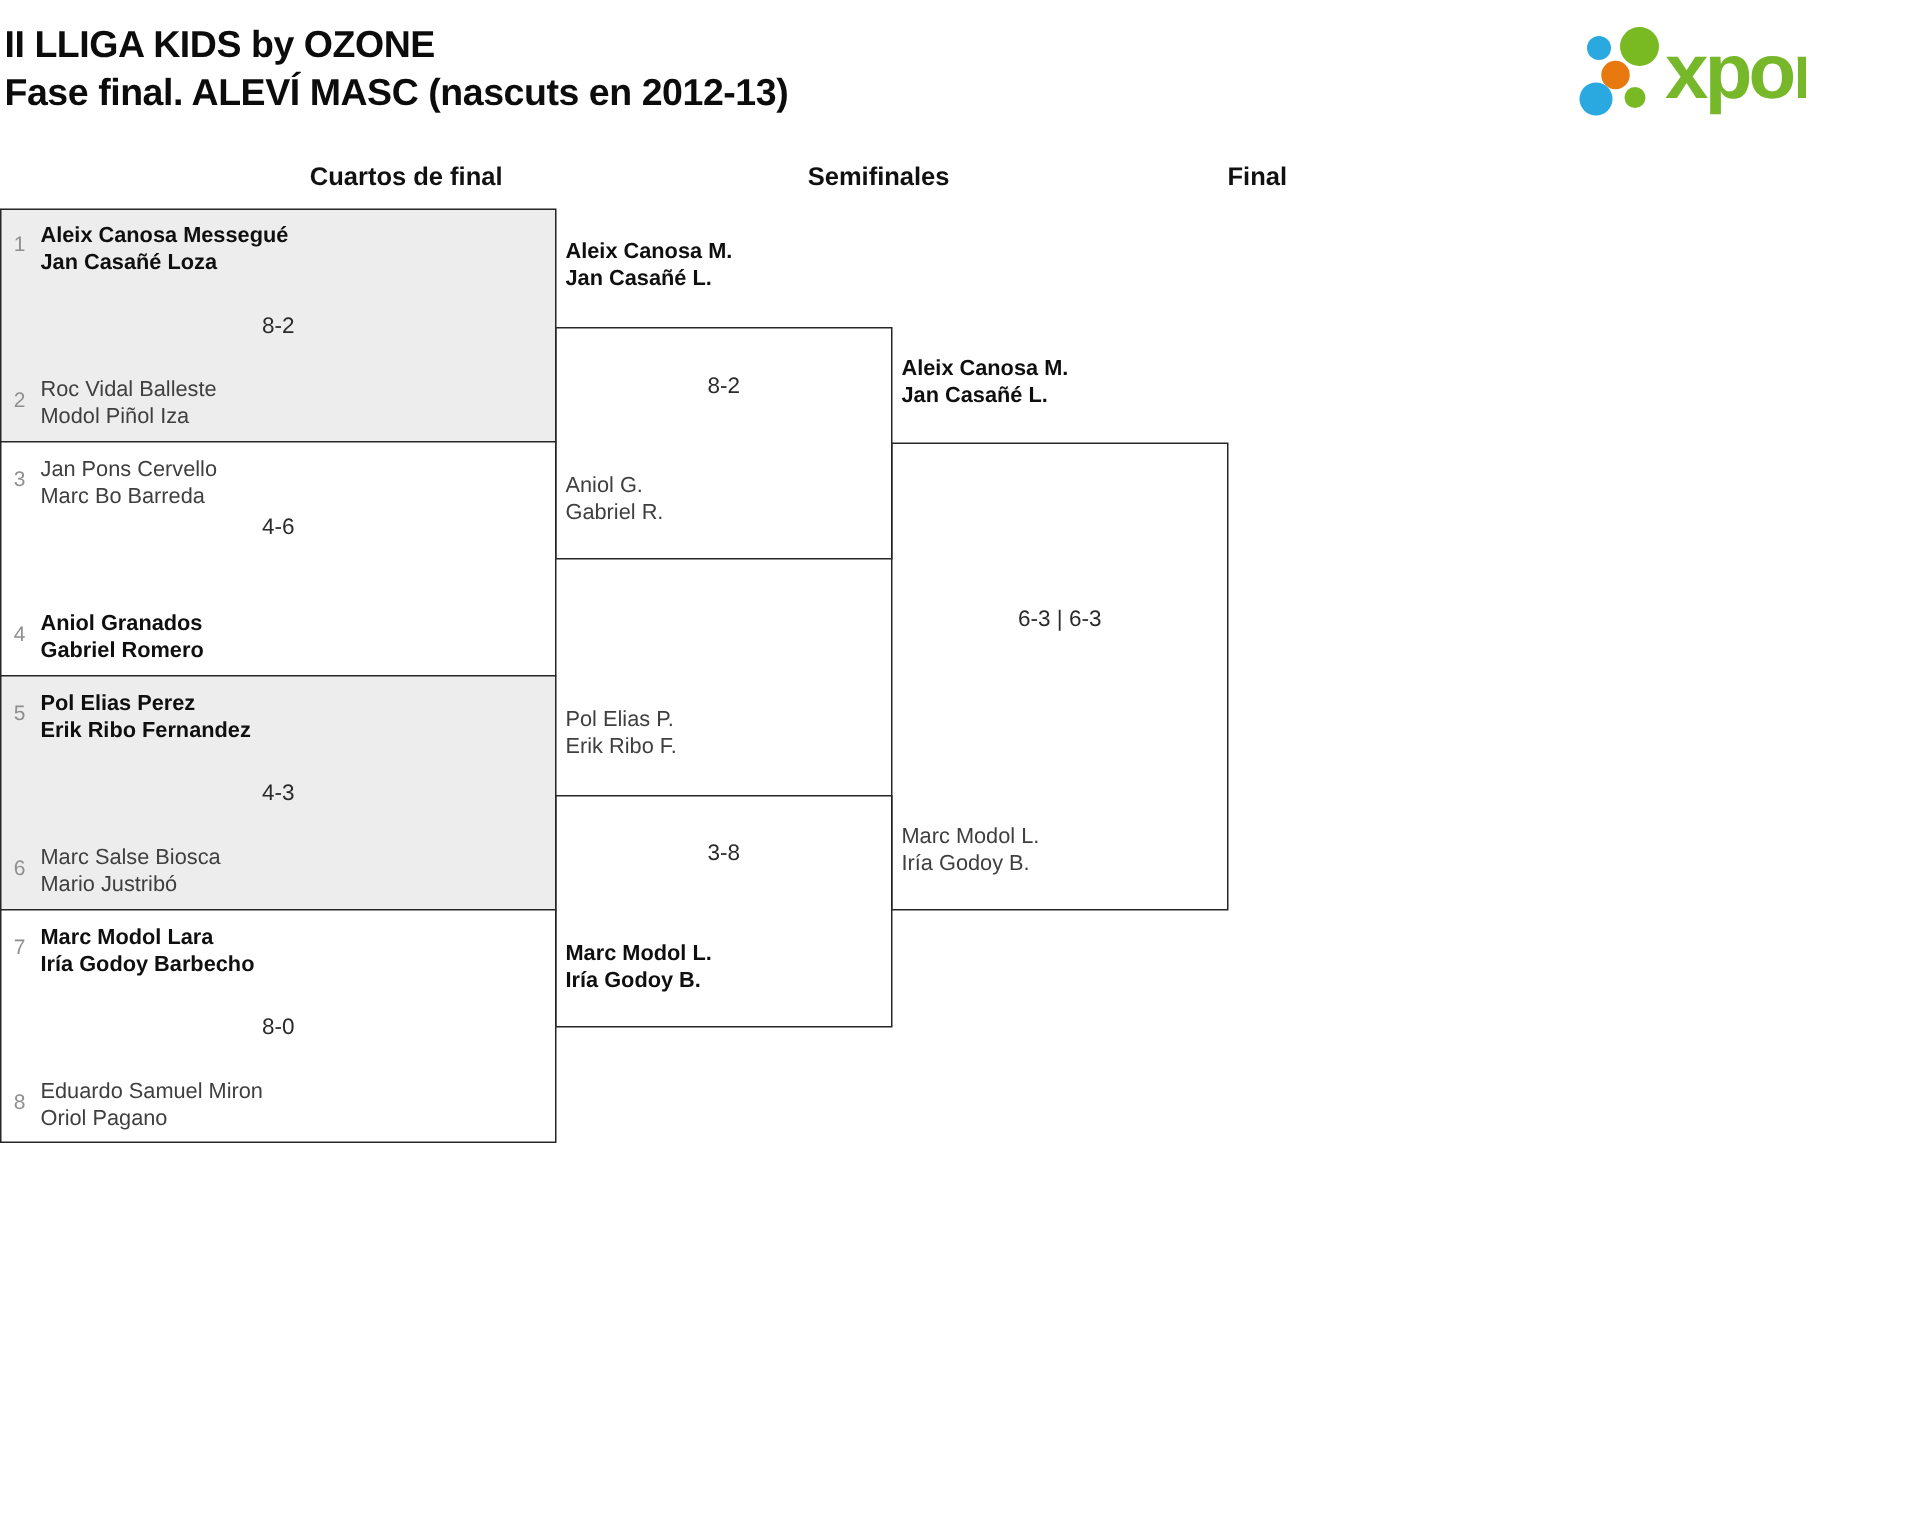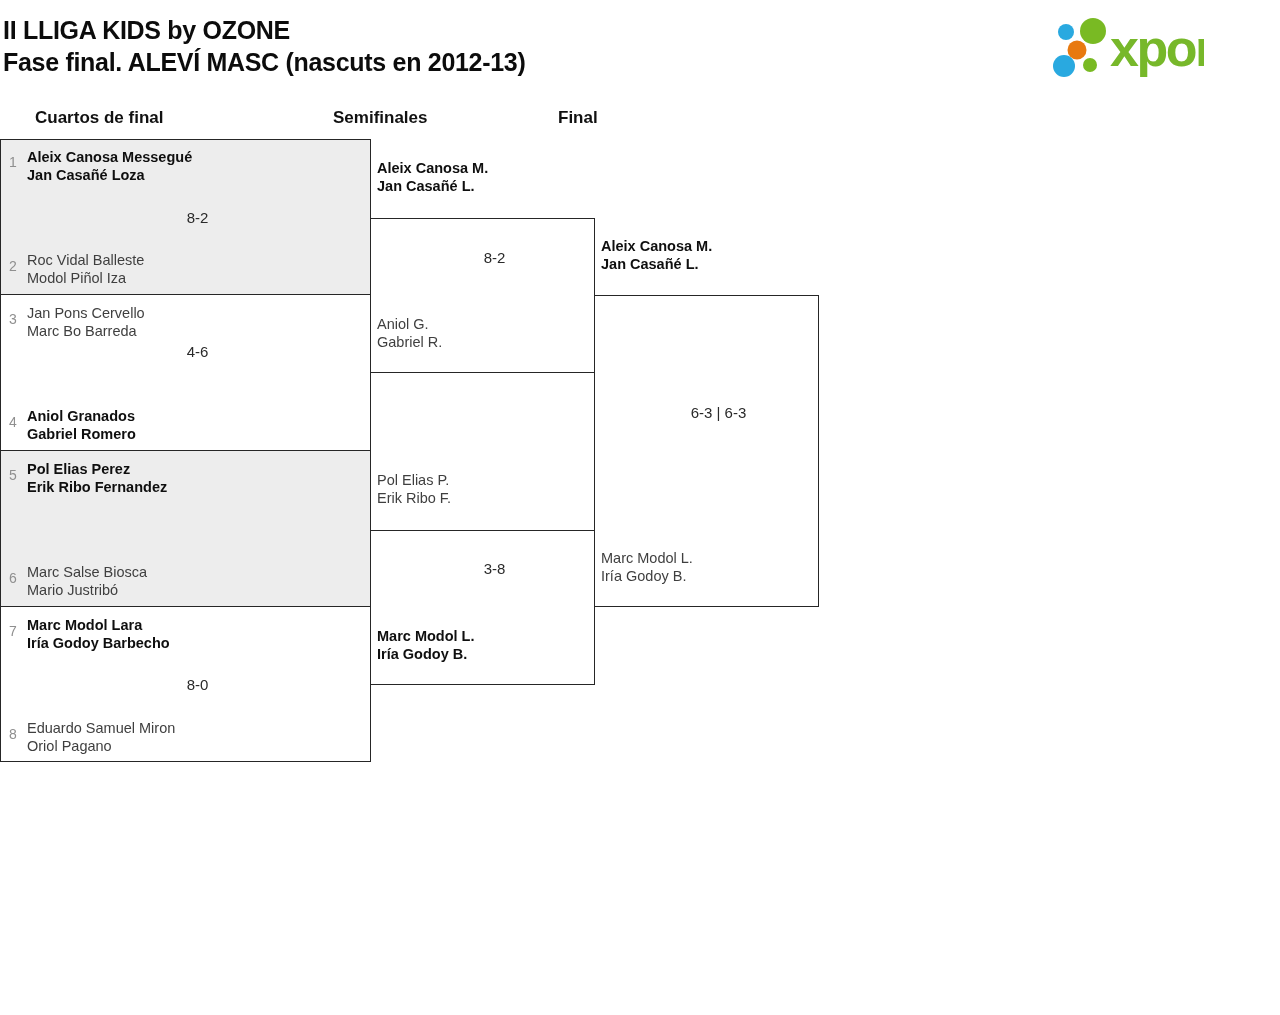--- a/index.html
+++ b/index.html
@@ -15,21 +15,21 @@
   #title1{top:4px;}
   #title2{top:36px;}
   .logo{position:absolute;left:1046px;top:4px;width:232px;height:66px;}
   .logo-dots{position:absolute;left:0;top:0;}
   .wordmark{
     position:absolute;left:64px;top:4px;font-size:52px;font-weight:800;
     letter-spacing:-2.5px;color:#77b82a;line-height:1.1;white-space:nowrap;
   }
   
   .colhead{
-    position:absolute;top:96px;width:300px;text-align:left;
+    position:absolute;top:96px;width:300px;text-align:right;
     font-size:17px;font-weight:700;color:#111111;
   }
   #ch-qf{left:35px;}
   #ch-sf{left:333px;}
   #ch-f{left:558px;}
   
   .box{position:absolute;border:1px solid #262626;box-sizing:border-box;}
   .shaded{background:#ededed;}
   #q1{left:0;top:127px;width:371px;height:156px;}
   #q2{left:0;top:282px;width:371px;height:157px;background:#ffffff;}
@@ -44,21 +44,21 @@
   }
   .pair span{display:block;white-space:nowrap;}
   .pair.w{font-weight:700;color:#0f0f0f;}
   
   .seed{
     position:absolute;left:4px;width:18px;text-align:center;
     font-size:14px;line-height:16px;color:#8f8f8f;
   }
   
   .score{
-    position:absolute;text-align:center;font-size:15px;line-height:16px;color:#2a2a2a;padding-left:12px;
+    position:absolute;text-align:center;font-size:15px;line-height:16px;color:#2a2a2a;
   }
   .score.qf{left:0;width:371px;}
   .score.sf{left:370px;width:225px;}
   .score.f{left:594px;width:225px;}
 </style>
 </head>
 <body>
 
 <div class="page">
 
@@ -110,20 +110,21 @@
   <div class="pair w" style="left:27px;top:395px">
     <span>Aniol Granados</span>
     <span>Gabriel Romero</span>
   </div>
 
   <div class="seed" style="top:455px">5</div>
   <div class="pair w" style="left:27px;top:448px">
     <span>Pol Elias Perez</span>
     <span>Erik Ribo Fernandez</span>
   </div>
+  <div class="score qf" style="top:509px">4-3</div>
   <div class="seed" style="top:558px">6</div>
   <div class="pair" style="left:27px;top:551px">
     <span>Marc Salse Biosca</span>
     <span>Mario Justribó</span>
   </div>
 
   <div class="seed" style="top:611px">7</div>
   <div class="pair w" style="left:27px;top:604px">
     <span>Marc Modol Lara</span>
     <span>Iría Godoy Barbecho</span>

